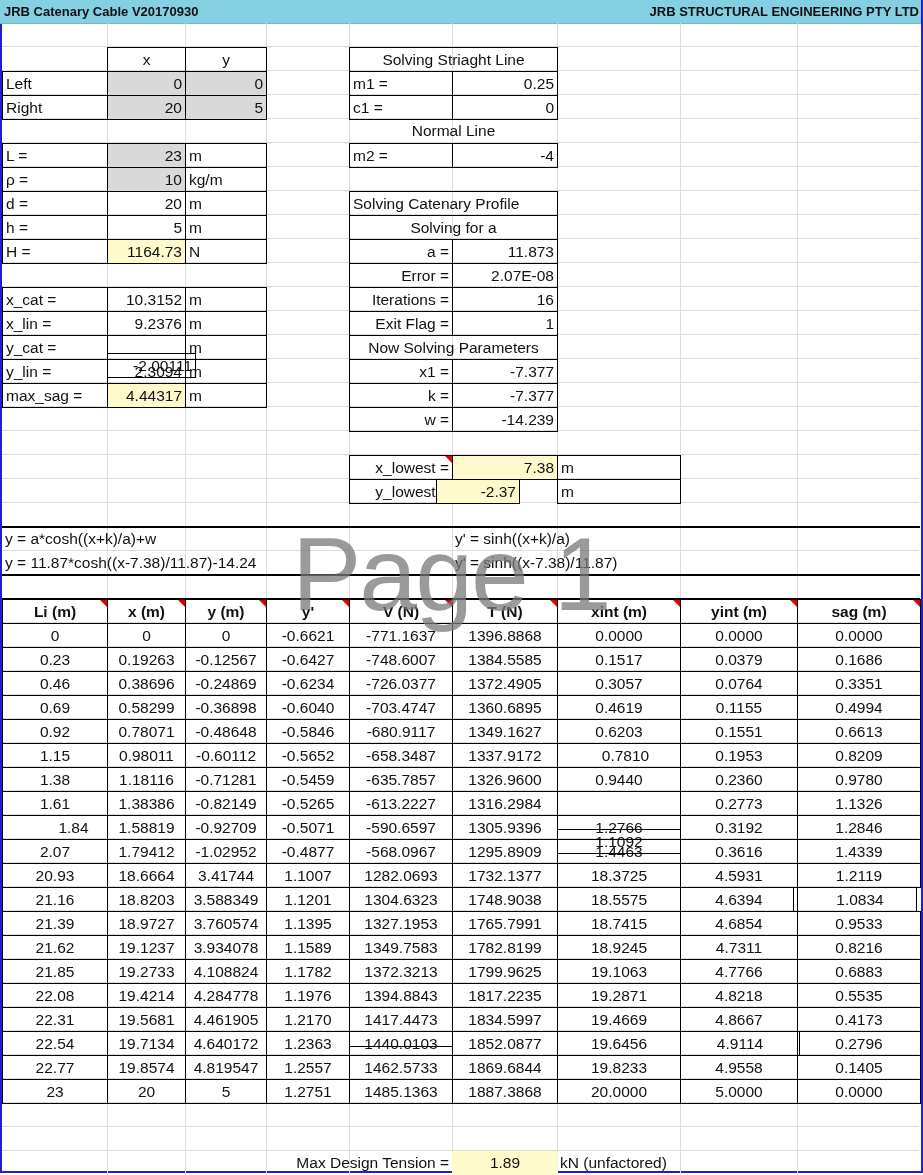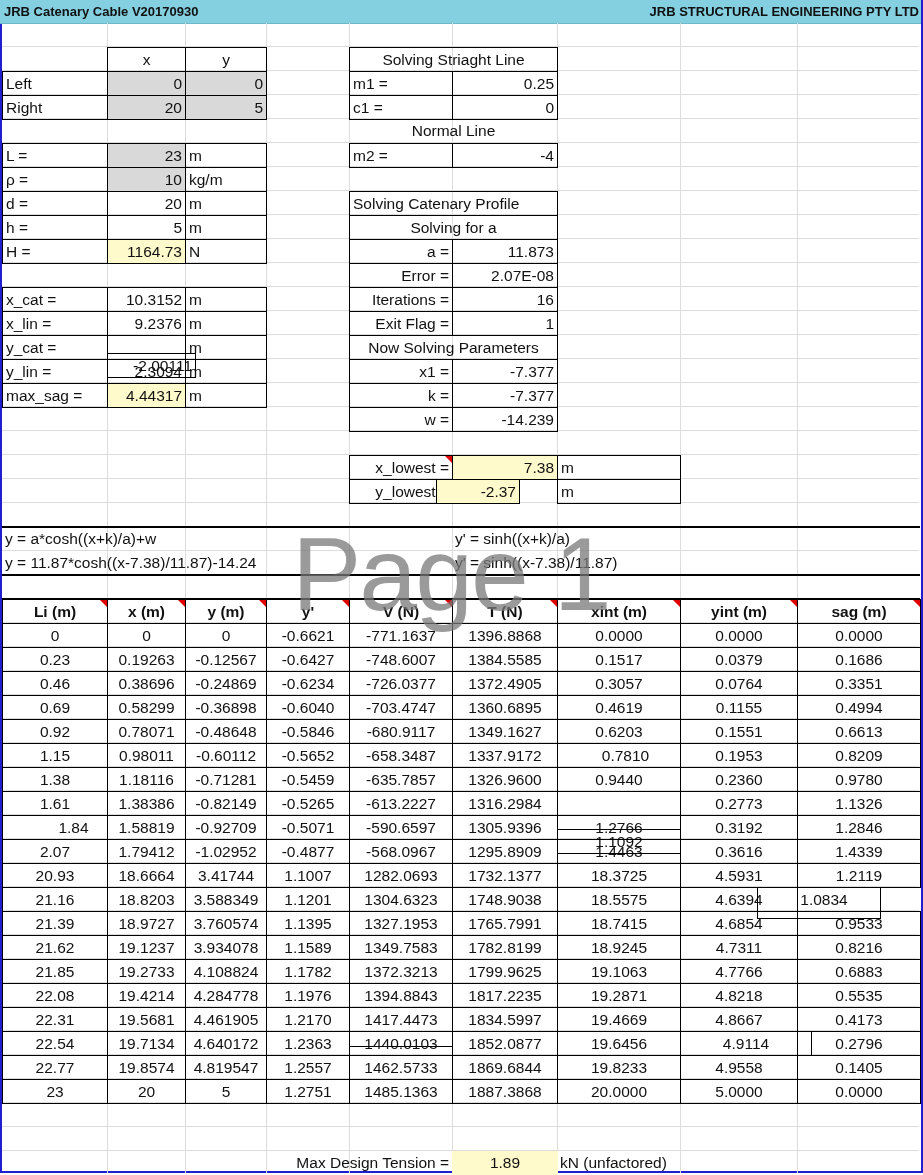--- a/index.html
+++ b/index.html
@@ -235,21 +235,21 @@
     <div class="cell b c" style="left: 680px; width: 118px; top: 863px; height: 25px;">4.5931</div>
     <div class="cell b c" style="left: 797px; width: 124px; top: 863px; height: 25px;">1.2119</div>
     <div class="cell b c" style="left: 2px; width: 106px; top: 887px; height: 25px;">21.16</div>
     <div class="cell b c" style="left: 107px; width: 79px; top: 887px; height: 25px;">18.8203</div>
     <div class="cell b c" style="left: 185px; width: 82px; top: 887px; height: 25px;">3.588349</div>
     <div class="cell b c" style="left: 266px; width: 84px; top: 887px; height: 25px;">1.1201</div>
     <div class="cell b c" style="left: 349px; width: 104px; top: 887px; height: 25px;">1304.6323</div>
     <div class="cell b c" style="left: 452px; width: 106px; top: 887px; height: 25px;">1748.9038</div>
     <div class="cell b c" style="left: 557px; width: 124px; top: 887px; height: 25px;">18.5575</div>
     <div class="cell b c" style="left: 680px; width: 118px; top: 887px; height: 25px;">4.6394</div>
-    <div class="cell b c" style="left: 757px; width: 124px; top: 887px; height: 32px; padding-left: 13px;">1.0834</div>
+    <div class="cell b c" style="left: 793px; width: 124px; top: 887px; height: 25px; padding-left: 13px;">1.0834</div>
     <div class="cell b c" style="left: 2px; width: 106px; top: 911px; height: 25px;">21.39</div>
     <div class="cell b c" style="left: 107px; width: 79px; top: 911px; height: 25px;">18.9727</div>
     <div class="cell b c" style="left: 185px; width: 82px; top: 911px; height: 25px;">3.760574</div>
     <div class="cell b c" style="left: 266px; width: 84px; top: 911px; height: 25px;">1.1395</div>
     <div class="cell b c" style="left: 349px; width: 104px; top: 911px; height: 25px;">1327.1953</div>
     <div class="cell b c" style="left: 452px; width: 106px; top: 911px; height: 25px;">1765.7991</div>
     <div class="cell b c" style="left: 557px; width: 124px; top: 911px; height: 25px;">18.7415</div>
     <div class="cell b c" style="left: 680px; width: 118px; top: 911px; height: 25px;">4.6854</div>
     <div class="cell b c" style="left: 797px; width: 124px; top: 911px; height: 25px;">0.9533</div>
     <div class="cell b c" style="left: 2px; width: 106px; top: 935px; height: 25px;">21.62</div>
@@ -288,21 +288,21 @@
     <div class="cell b c" style="left: 557px; width: 124px; top: 1007px; height: 25px;">19.4669</div>
     <div class="cell b c" style="left: 680px; width: 118px; top: 1007px; height: 25px;">4.8667</div>
     <div class="cell b c" style="left: 797px; width: 124px; top: 1007px; height: 25px;">0.4173</div>
     <div class="cell b c" style="left: 2px; width: 106px; top: 1031px; height: 25px;">22.54</div>
     <div class="cell b c" style="left: 107px; width: 79px; top: 1031px; height: 25px;">19.7134</div>
     <div class="cell b c" style="left: 185px; width: 82px; top: 1031px; height: 25px;">4.640172</div>
     <div class="cell b c" style="left: 266px; width: 84px; top: 1031px; height: 25px;">1.2363</div>
     <div class="cell b c" style="left: 349px; width: 104px; top: 1031px; height: 16px;">1440.0103</div>
     <div class="cell b c" style="left: 452px; width: 106px; top: 1031px; height: 25px;">1852.0877</div>
     <div class="cell b c" style="left: 557px; width: 124px; top: 1031px; height: 25px;">19.6456</div>
-    <div class="cell b c" style="left: 680px; width: 132px; top: 1031px; height: 25px;">4.9114</div>
+    <div class="cell b c" style="left: 680px; width: 120px; top: 1031px; height: 25px;">4.9114</div>
     <div class="cell b c" style="left: 797px; width: 124px; top: 1031px; height: 25px;">0.2796</div>
     <div class="cell b c" style="left: 2px; width: 106px; top: 1055px; height: 25px;">22.77</div>
     <div class="cell b c" style="left: 107px; width: 79px; top: 1055px; height: 25px;">19.8574</div>
     <div class="cell b c" style="left: 185px; width: 82px; top: 1055px; height: 25px;">4.819547</div>
     <div class="cell b c" style="left: 266px; width: 84px; top: 1055px; height: 25px;">1.2557</div>
     <div class="cell b c" style="left: 349px; width: 104px; top: 1055px; height: 25px;">1462.5733</div>
     <div class="cell b c" style="left: 452px; width: 106px; top: 1055px; height: 25px;">1869.6844</div>
     <div class="cell b c" style="left: 557px; width: 124px; top: 1055px; height: 25px;">19.8233</div>
     <div class="cell b c" style="left: 680px; width: 118px; top: 1055px; height: 25px;">4.9558</div>
     <div class="cell b c" style="left: 797px; width: 124px; top: 1055px; height: 25px;">0.1405</div>

